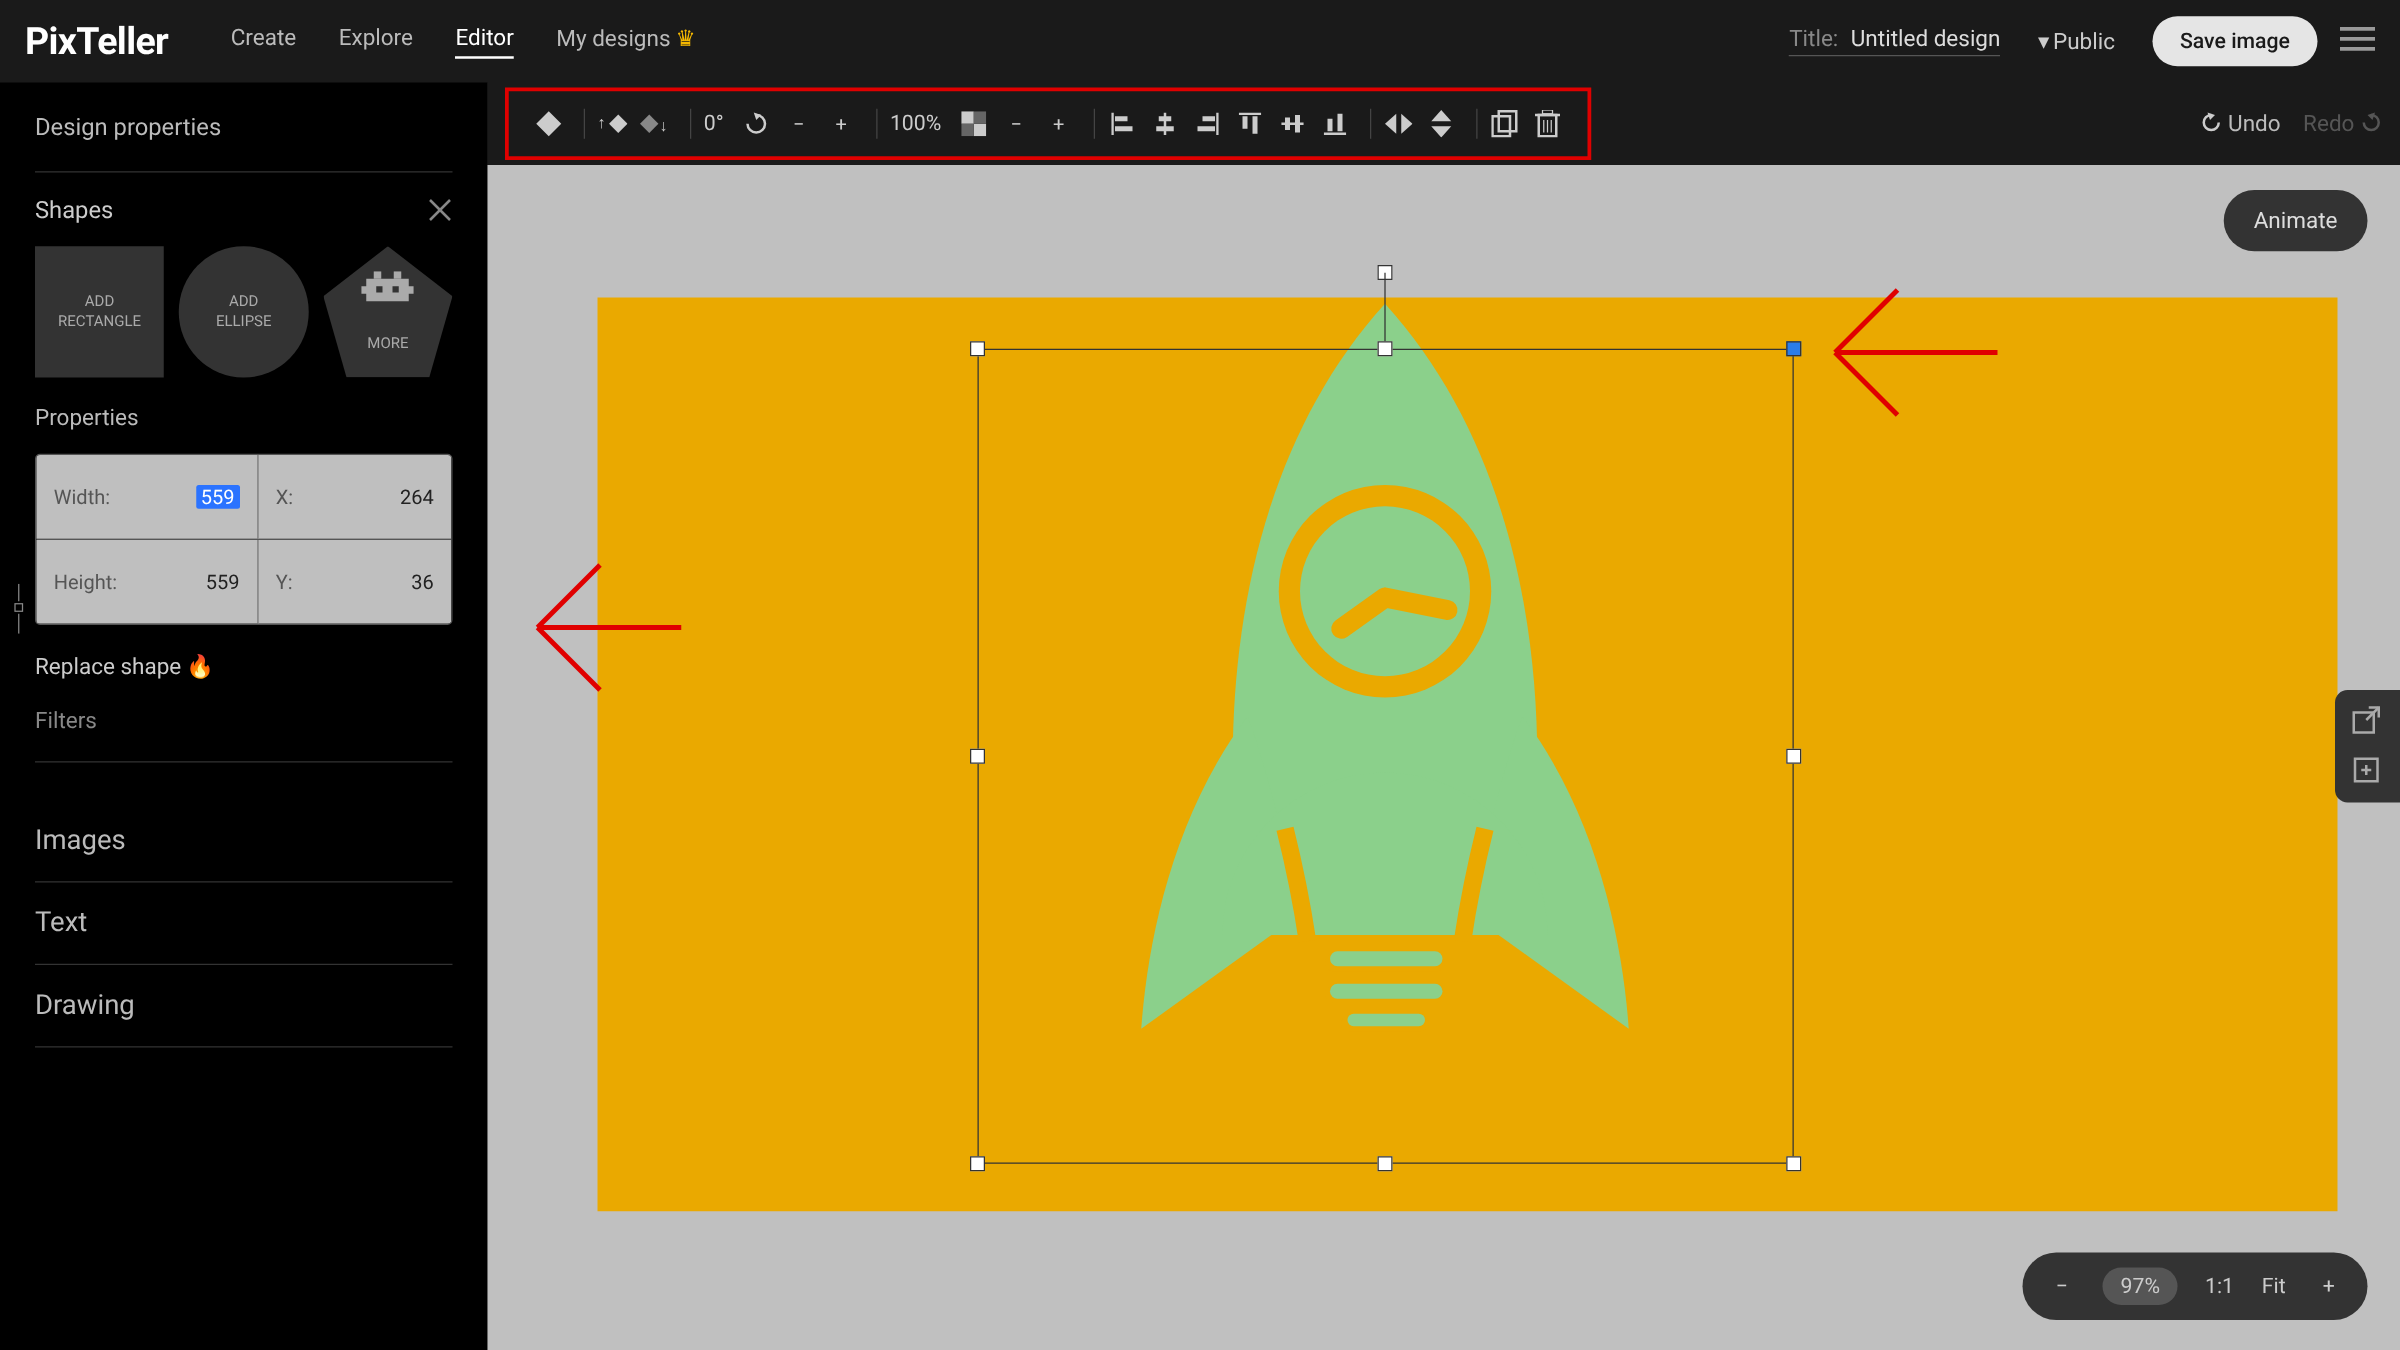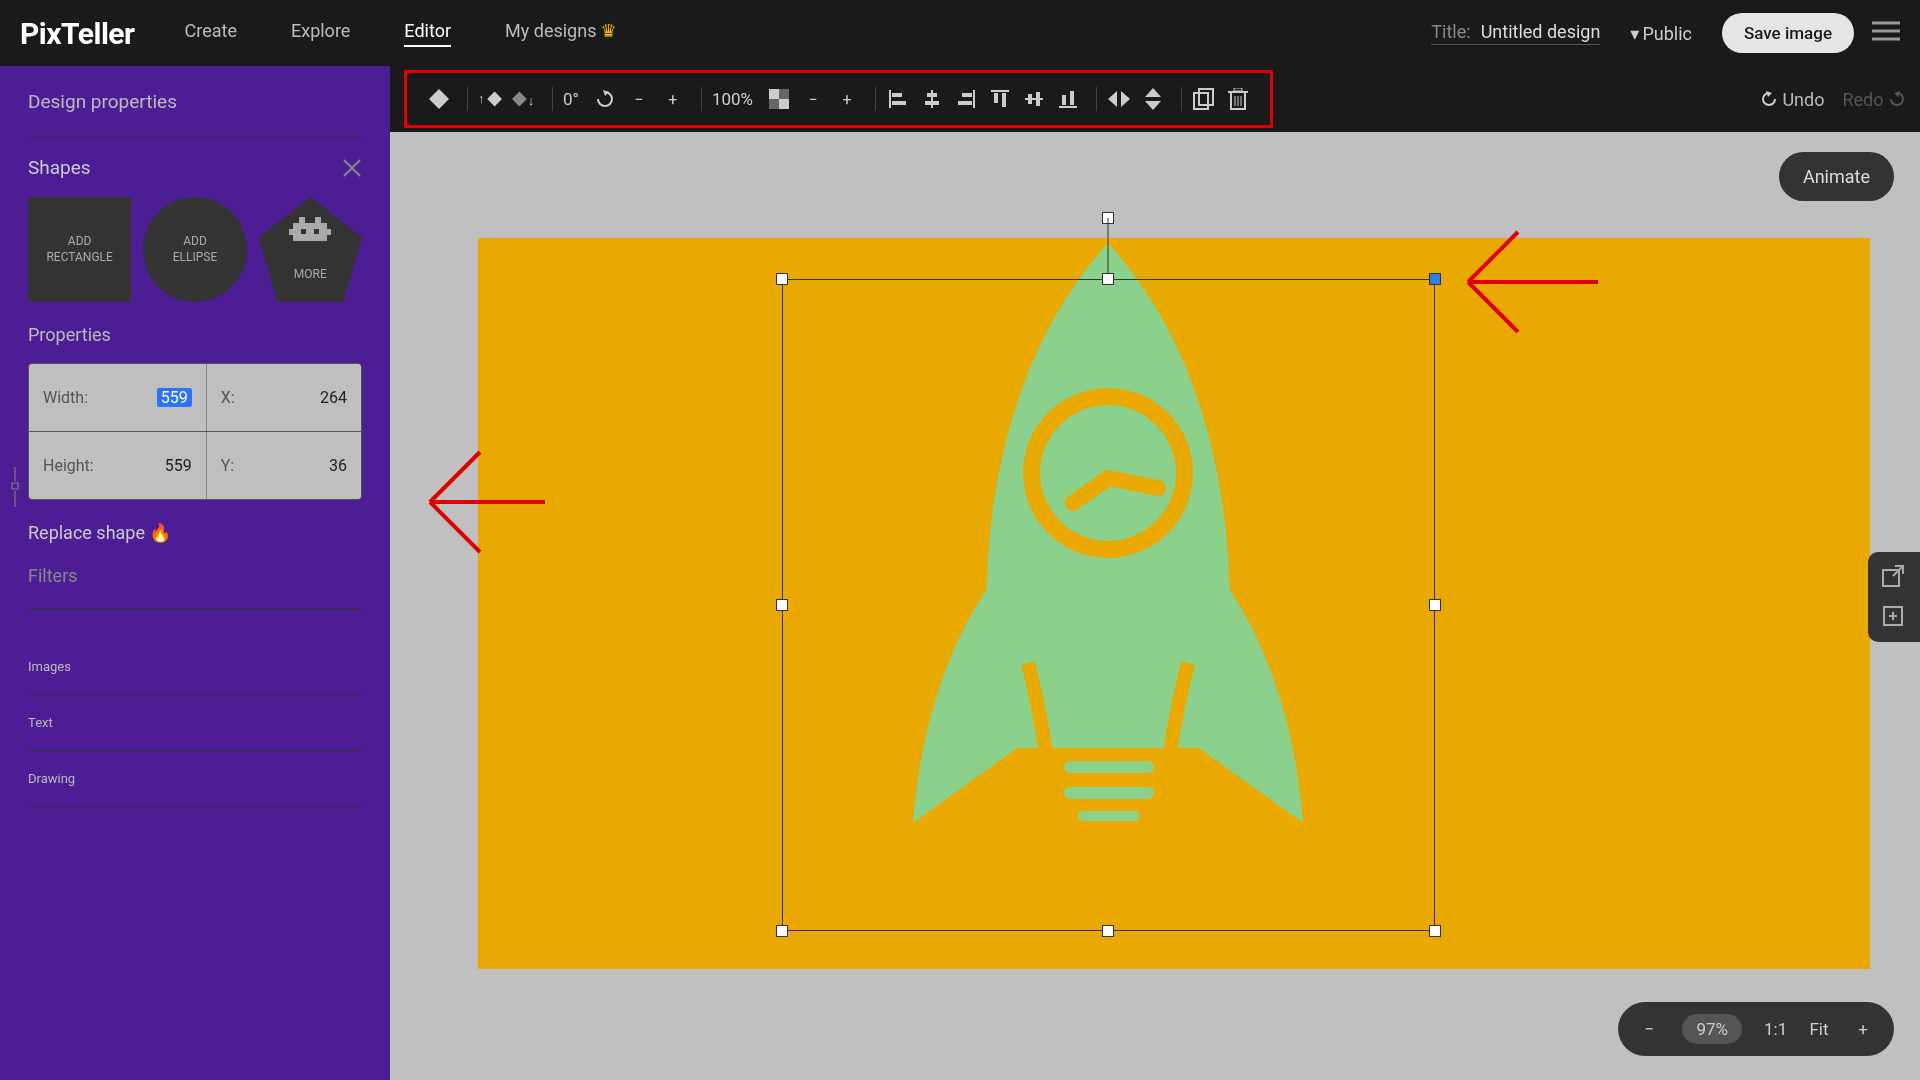--- a/index.html
+++ b/index.html
@@ -1,34 +1,34 @@
 <!DOCTYPE html>
 <html><head>
 <meta charset="utf-8">
 <style>
 * { margin: 0; padding: 0; box-sizing: border-box; font-family: -apple-system, BlinkMacSystemFont, "Segoe UI", Roboto, sans-serif; }
 body { background: #1a1a1a; width: 1920px; height: 1080px; overflow: hidden; position: relative; }
 
 
 .header { height: 66px; background: #1a1a1a; display: flex; align-items: center; padding: 0 20px; }
 .logo { font-size: 30px; font-weight: 700; color: #fff; letter-spacing: -0.5px; }
-.nav { display: flex; gap: 54px; margin-left: 50px; justify-content: center; }
+.nav { display: flex; gap: 34px; margin-left: 50px; justify-content: center; }
 .nav-item { color: #bbb; font-size: 18px; cursor: pointer; padding-bottom: 4px; }
 .nav-item.active { color: #fff; border-bottom: 2px solid #fff; }
 .crown { color: #f5b800; margin-left: 4px; }
 .title-area { margin-left: auto; display: flex; align-items: center; gap: 10px; border-bottom: 1px solid #555; padding-bottom: 2px; }
 .title-label { color: #888; font-size: 18px; }
 .title-value { color: #ddd; font-size: 18px; }
 .visibility { color: #ccc; font-size: 18px; margin-left: 30px; cursor: pointer; }
 .visibility::before { content: "▾"; margin-right: 3px; }
 .save-btn { background: #e5e5e5; color: #1a1a1a; font-size: 17px; font-weight: 500; padding: 10px 22px; border-radius: 22px; margin-left: 30px; cursor: pointer; border: none; }
 .menu-icon { margin-left: 18px; cursor: pointer; color: #999; }
 
 
-.sidebar { position: absolute; left: 0; top: 66px; width: 390px; bottom: 0; background: #4c1d95; padding: 24px 28px; color: #ccc; overflow-y: auto; }
+.sidebar { position: absolute; left: 0; top: 66px; width: 390px; bottom: 0; background: #000000; padding: 24px 28px; color: #ccc; overflow-y: auto; }
 .panel-title { font-size: 19px; color: #bbb; margin-bottom: 24px; }
 .section { border-top: 1px solid #333; padding: 18px 0 22px; }
 .section-header { display: flex; justify-content: space-between; align-items: center; margin-bottom: 18px; gap: 36px; }
 .section-title { font-size: 19px; color: #ccc; }
 .close-x { width: 20px; height: 20px; cursor: pointer; color: #888; }
 .shape-row { display: flex; gap: 12px; }
 .shape-btn { width: 105px; height: 105px; background: #333; display: flex; flex-direction: column; align-items: center; justify-content: center; cursor: pointer; color: #aaa; font-size: 12px; text-align: center; line-height: 1.3; }
 .shape-btn:first-child { border-radius: 0; }
 .shape-btn:nth-child(2) { border-radius: 50%; }
 .shape-btn:nth-child(3) { clip-path: polygon(50% 0%, 100% 38%, 82% 100%, 18% 100%, 0% 38%); }
@@ -39,21 +39,21 @@
 .dims { border: 1px solid #555; border-radius: 4px; overflow: hidden; margin-bottom: 22px; }
 .dims-row { display: flex; }
 .dims-row + .dims-row { border-top: 1px solid #555; }
 .cell { background: #bfbfbf; color: #333; padding: 24px 14px; display: flex; justify-content: space-between; font-size: 16px; flex: 1; }
 .cell + .cell { border-left: 1px solid #888; flex: 0.85; }
 .cell-label { color: #555; }
 .cell-val { color: #222; }
 .cell-val.sel { background: #2b73ff; color: #fff; padding: 0 4px; border-radius: 2px; }
 .replace { font-size: 18px; color: #ccc; margin-bottom: 22px; cursor: pointer; }
 .filters { font-size: 18px; color: #888; margin-bottom: 30px; padding-bottom: 22px; border-bottom: 1px solid #333; cursor: pointer; }
-.col-item { font-size: 13px; color: #bbb; padding: 20px 0; border-bottom: 1px solid #333; cursor: pointer; }
+.col-item { font-size: 22px; color: #bbb; padding: 20px 0; border-bottom: 1px solid #333; cursor: pointer; }
 
 
 .toolbar { position: absolute; left: 390px; right: 0; top: 66px; height: 66px; background: #1a1a1a; display: flex; align-items: center; padding: 0 14px; }
 .tool-box { border: 3px solid #e00000; height: 58px; display: flex; align-items: center; padding: 0 10px; gap: 6px; }
 .tgroup { display: flex; align-items: center; gap: 10px; padding: 0 10px; }
 .tgroup + .tgroup { border-left: 1px solid #444; }
 .ticon { width: 24px; height: 24px; color: #ccc; cursor: pointer; display: inline-flex; align-items: center; justify-content: center; }
 .tval { color: #ccc; font-size: 17px; margin-right: 4px; }
 .undo-redo { margin-left: auto; display: flex; align-items: center; gap: 18px; color: #bbb; font-size: 18px; }
 .redo-disabled { color: #555; }

